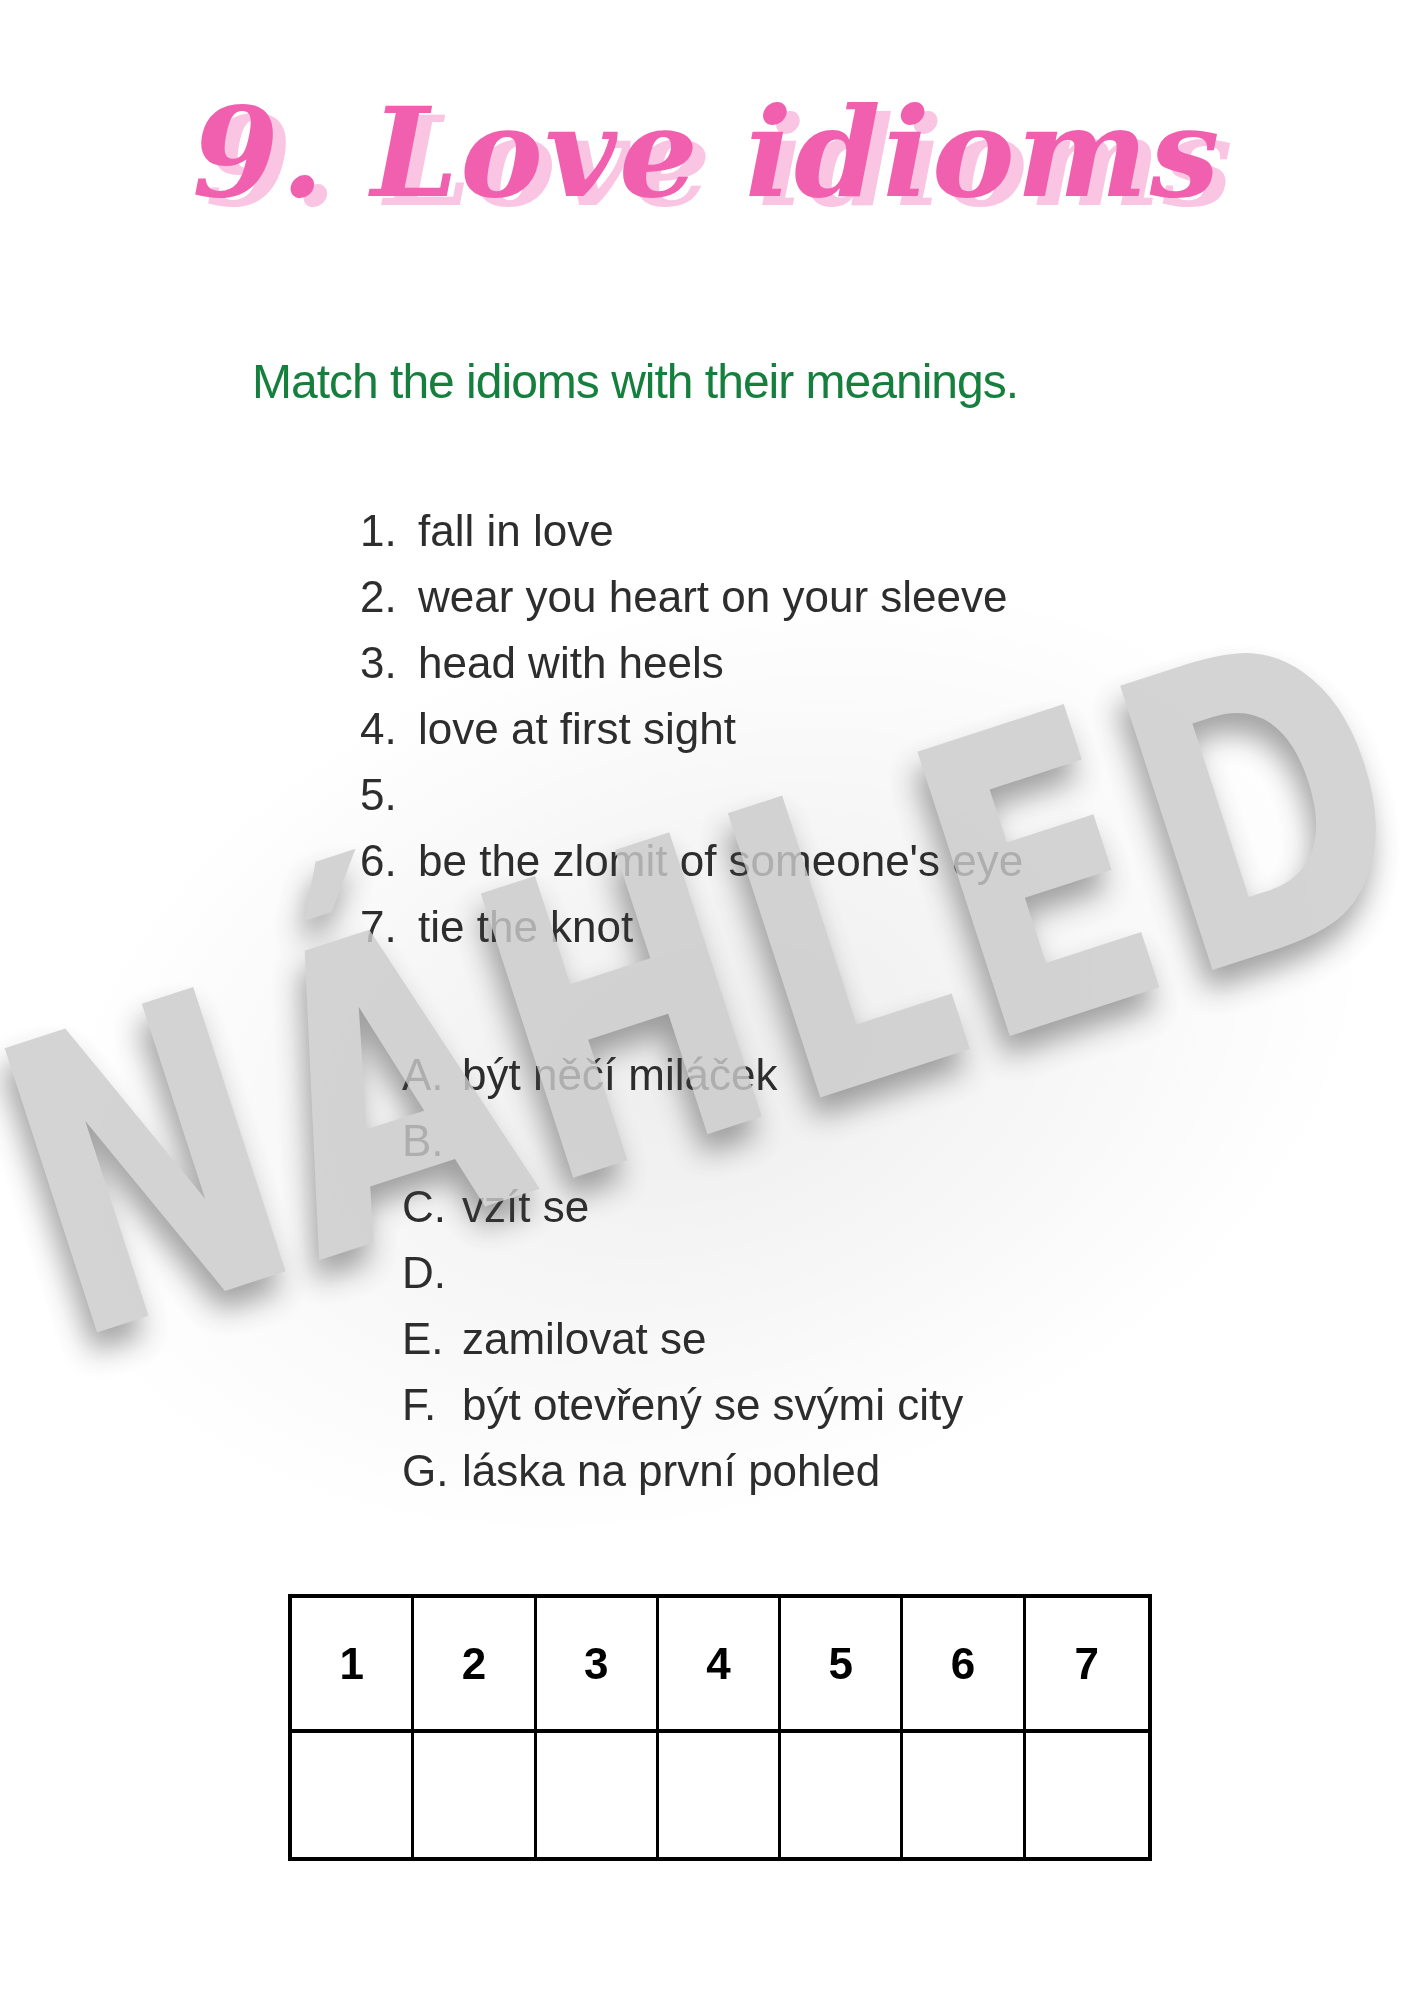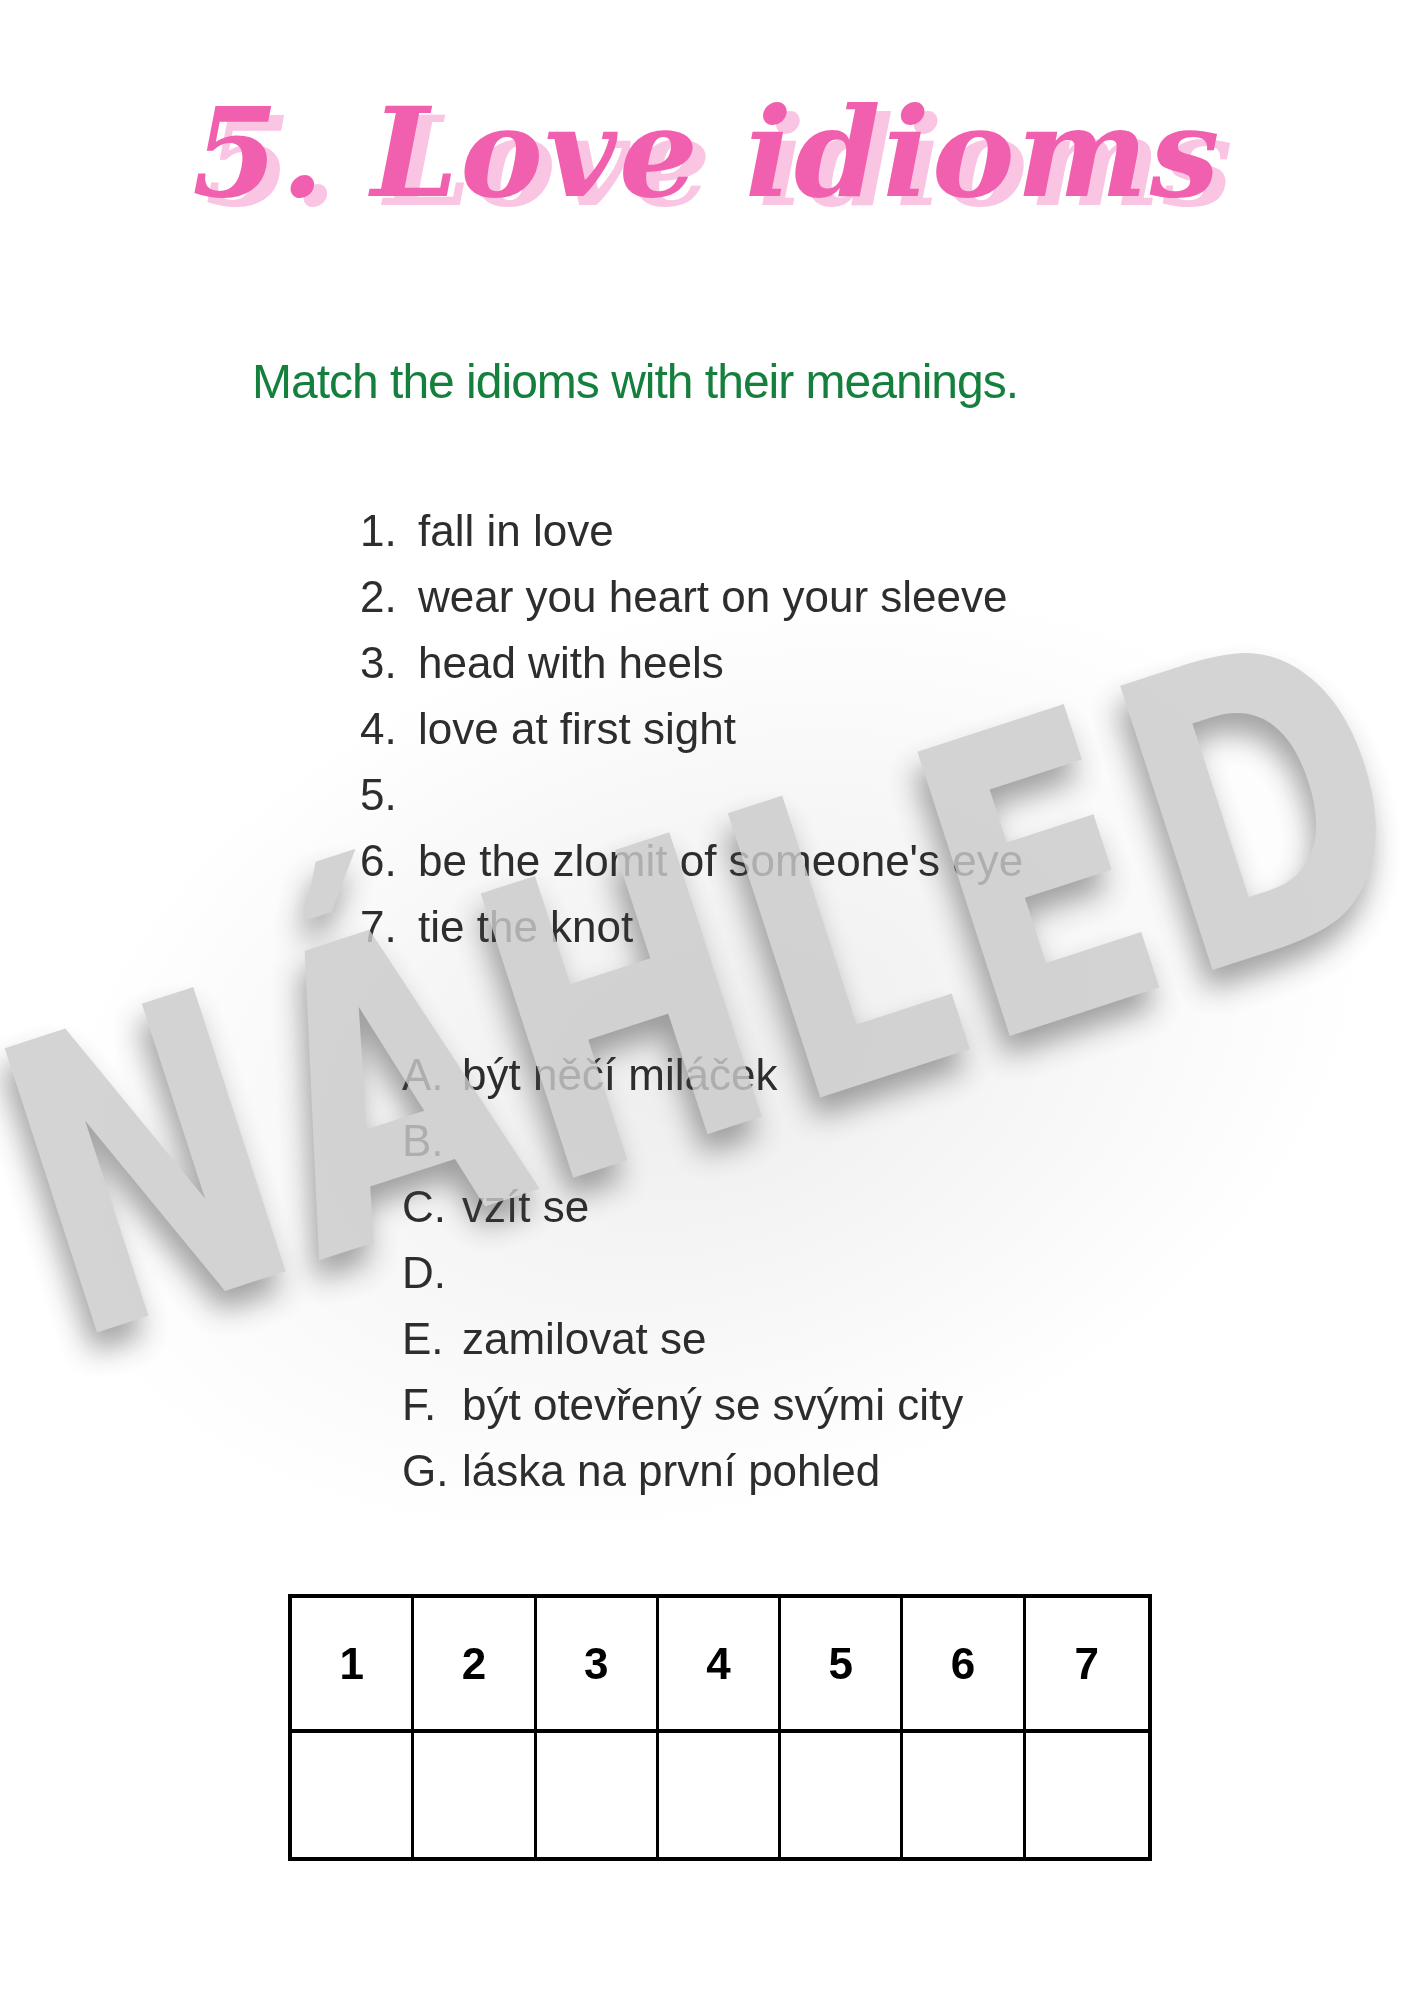--- a/index.html
+++ b/index.html
@@ -54,21 +54,21 @@
     pointer-events:none;
   }
 </style>
 </head>
 <body>
 
 <div class="page">
 
   <div class="shade"></div>
 
-  <div class="title">5. Love idioms</div>
+  <div class="title">9. Love idioms</div>
 
   <div class="instruction">Match the idioms with their meanings.</div>
 
   <div class="list idioms">
     <div class="line">
       <span class="marker">1.</span>
       <span>fall in love</span>
     </div>
     <div class="line">
       <span class="marker">2.</span>

